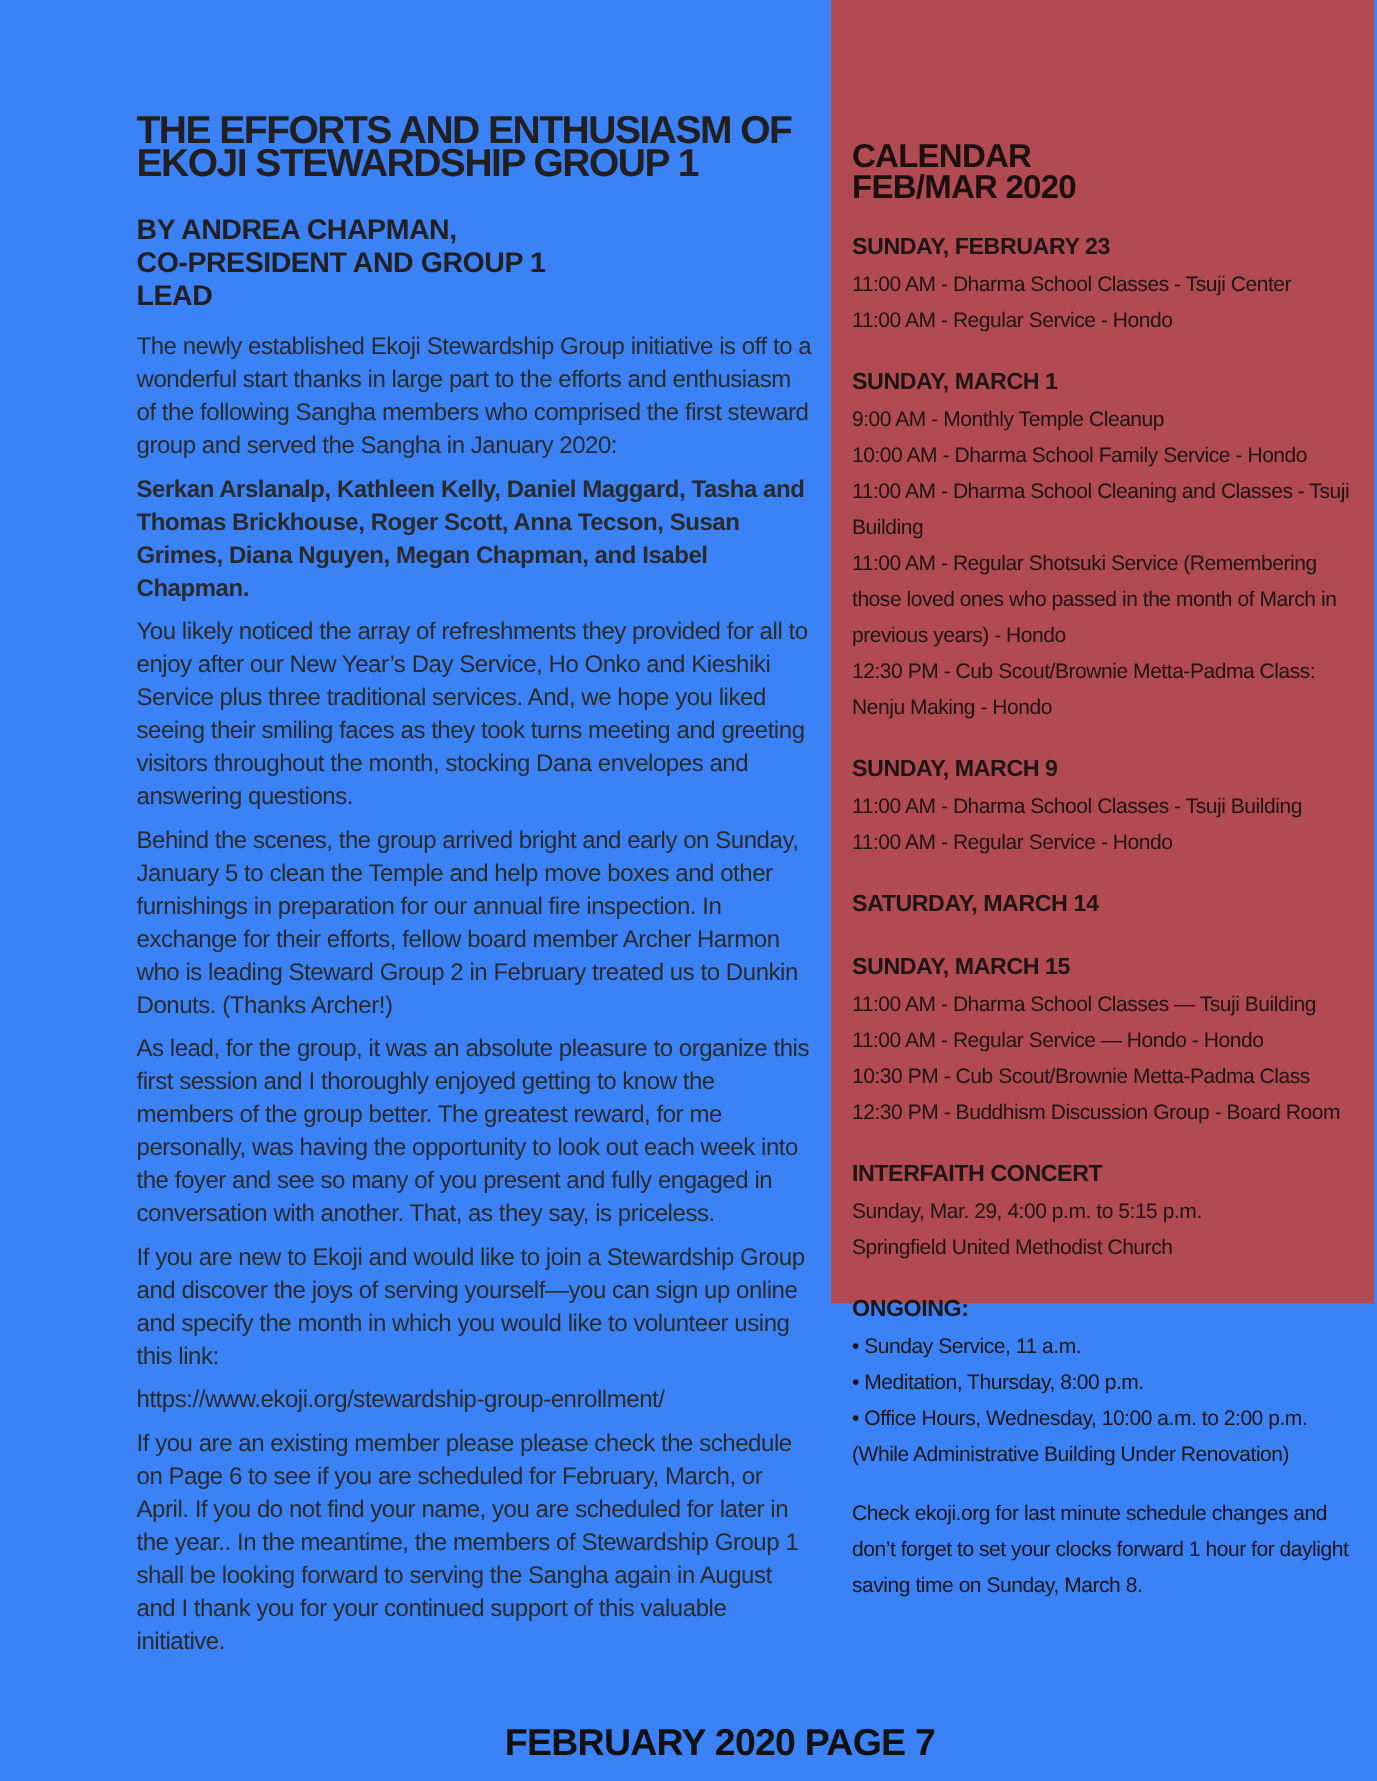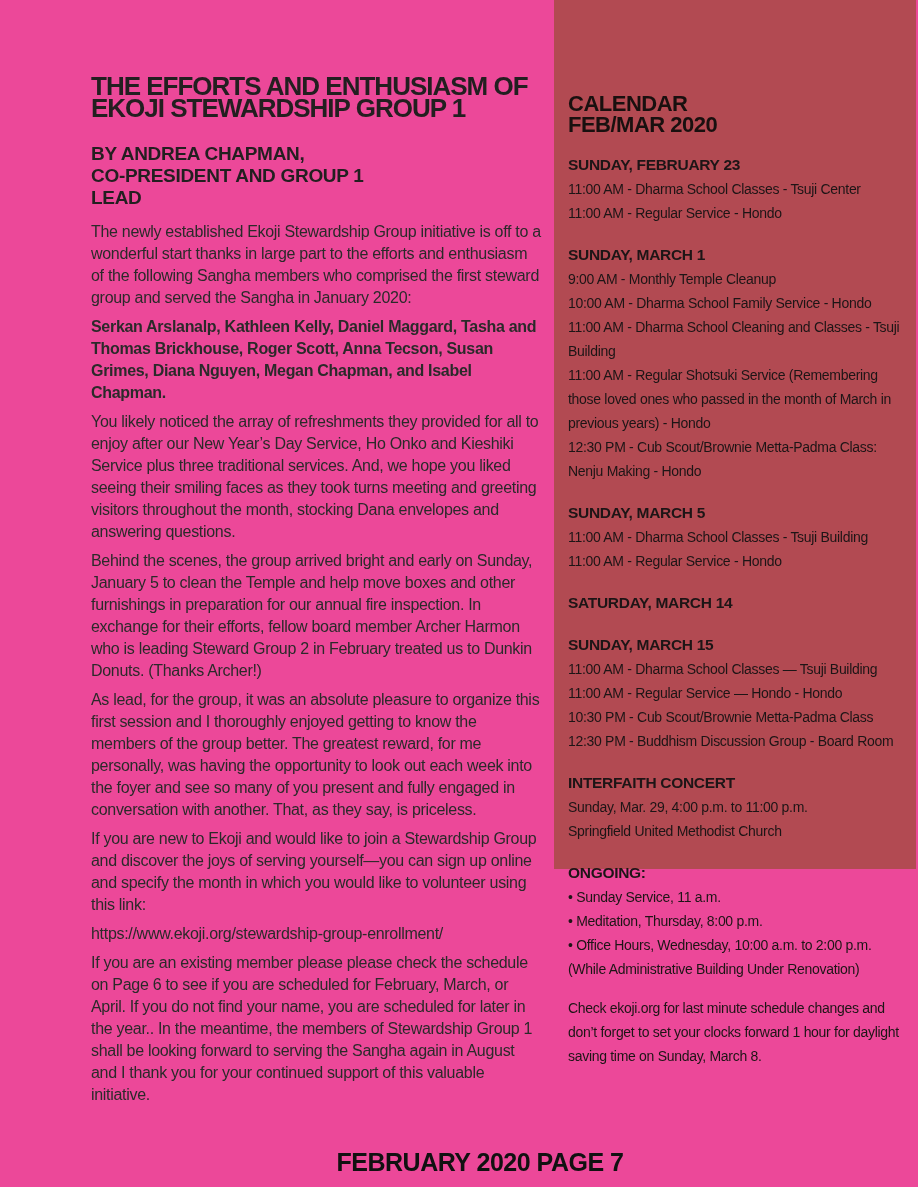--- a/index.html
+++ b/index.html
@@ -1,19 +1,19 @@
 <!DOCTYPE html>
 <html><head>
 <meta charset="utf-8">
 <style>
   html,body { margin:0; padding:0; background:#e8e8e8; }
   .page {
     position:relative;
     width:918px; height:1187px;
-    background:#ec4899;
+    background:#3b82f6;
     font-family:"Liberation Sans", sans-serif;
     overflow:hidden;
     margin:0 auto;
   }
 
   
   .article {
     position:absolute;
     left:91px; top:75px;
     width:452px;
@@ -137,40 +137,40 @@
     <section class="cal-section">
       <div class="cal-header">SUNDAY, MARCH 1</div>
       <div class="cal-line">9:00 AM - Monthly Temple Cleanup</div>
       <div class="cal-line">10:00 AM - Dharma School Family Service - Hondo</div>
       <div class="cal-line">11:00 AM - Dharma School Cleaning and Classes - Tsuji Building</div>
       <div class="cal-line">11:00 AM - Regular Shotsuki Service (Remembering those loved ones who passed in the month of March in previous years) - Hondo</div>
       <div class="cal-line">12:30 PM - Cub Scout/Brownie Metta-Padma Class: Nenju Making - Hondo</div>
     </section>
 
     <section class="cal-section">
-      <div class="cal-header">SUNDAY, MARCH 5</div>
+      <div class="cal-header">SUNDAY, MARCH 9</div>
       <div class="cal-line">11:00 AM - Dharma School Classes - Tsuji Building</div>
       <div class="cal-line">11:00 AM - Regular Service - Hondo</div>
     </section>
 
     <section class="cal-section">
       <div class="cal-header">SATURDAY, MARCH 14</div>
     </section>
 
     <section class="cal-section">
       <div class="cal-header">SUNDAY, MARCH 15</div>
       <div class="cal-line">11:00 AM - Dharma School Classes — Tsuji Building</div>
       <div class="cal-line">11:00 AM - Regular Service — Hondo - Hondo</div>
       <div class="cal-line">10:30 PM - Cub Scout/Brownie Metta-Padma Class</div>
       <div class="cal-line">12:30 PM - Buddhism Discussion Group - Board Room</div>
     </section>
 
     <section class="cal-section">
       <div class="cal-header">INTERFAITH CONCERT</div>
-      <div class="cal-line">Sunday, Mar. 29, 4:00 p.m. to 11:00 p.m.</div>
+      <div class="cal-line">Sunday, Mar. 29, 4:00 p.m. to 5:15 p.m.</div>
       <div class="cal-line">Springfield United Methodist Church</div>
     </section>
 
     <section class="cal-section">
       <div class="cal-header">ONGOING:</div>
       <div class="cal-line">• Sunday Service, 11 a.m.</div>
       <div class="cal-line">• Meditation, Thursday, 8:00 p.m.</div>
       <div class="cal-line">• Office Hours, Wednesday, 10:00 a.m. to 2:00 p.m.</div>
       <div class="cal-line">(While Administrative Building Under Renovation)</div>
     </section>

